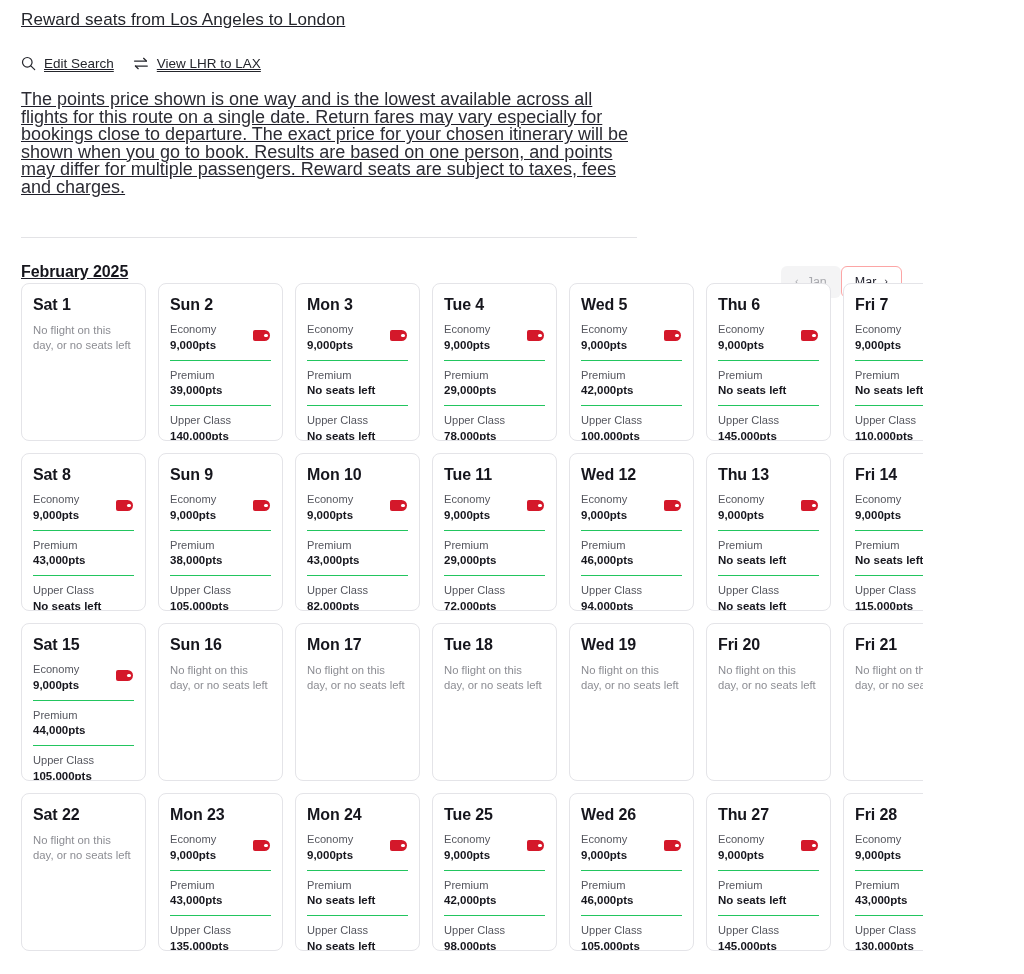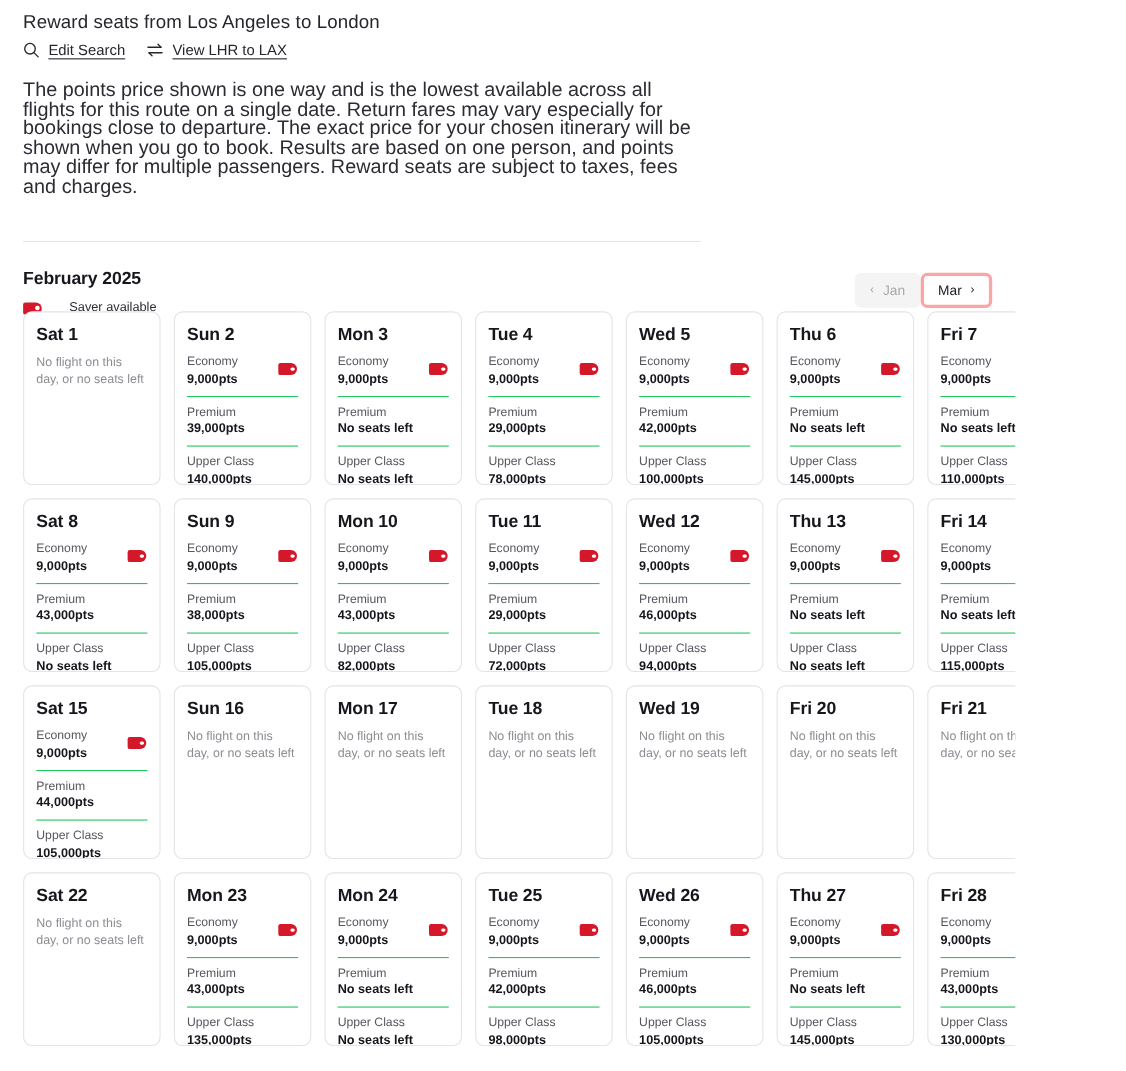--- a/index.html
+++ b/index.html
@@ -4,37 +4,37 @@
 <style>
   * { box-sizing: border-box; }
   html, body {
     margin: 0; padding: 0;
     width: 1024px; height: 974px;
     background: #ffffff;
     font-family: "Liberation Sans", sans-serif;
     color: #1d1d29;
     -webkit-font-smoothing: antialiased;
   }
-  .page { position: relative; width: 923px; height: 974px; overflow: hidden; }
+  .page { position: relative; width: 923px; height: 974px; overflow: hidden; text-decoration: underline; }
 
   
   .header { padding: 0 21px; }
   .page-title {
     font-size: 17px;
     font-weight: 400;
     color: #25262c;
     margin: 0;
     padding-top: 10px;
     letter-spacing: .1px;
   }
   .actions {
     display: flex;
     align-items: flex-start;
     gap: 19px;
-    margin-top: 8px;
+    margin-top: 26px;
   }
   .action-link {
     display: flex;
     align-items: center;
     gap: 8px;
     cursor: pointer;
   }
   .action-link .label {
     font-size: 13.5px;
     color: #25262c;
@@ -114,21 +114,21 @@
     font-size: 12.5px;
     border-radius: 6px;
     cursor: pointer;
     border: 1px solid transparent;
     background: #f4f4f5;
     color: #a8a9ae;
     user-select: none;
   }
   .nav-btn.active {
     background: #ffffff;
-    border: 3px solid #fca5a5;
+    border: 1px solid #fca5a5;
     color: #1d1d29;
   }
   .nav-btn .chev { font-size: 11px; line-height: 1; }
 
   
   .calendar {
     position: absolute;
     left: 21px;
     top: 283px;
     width: 982px;

